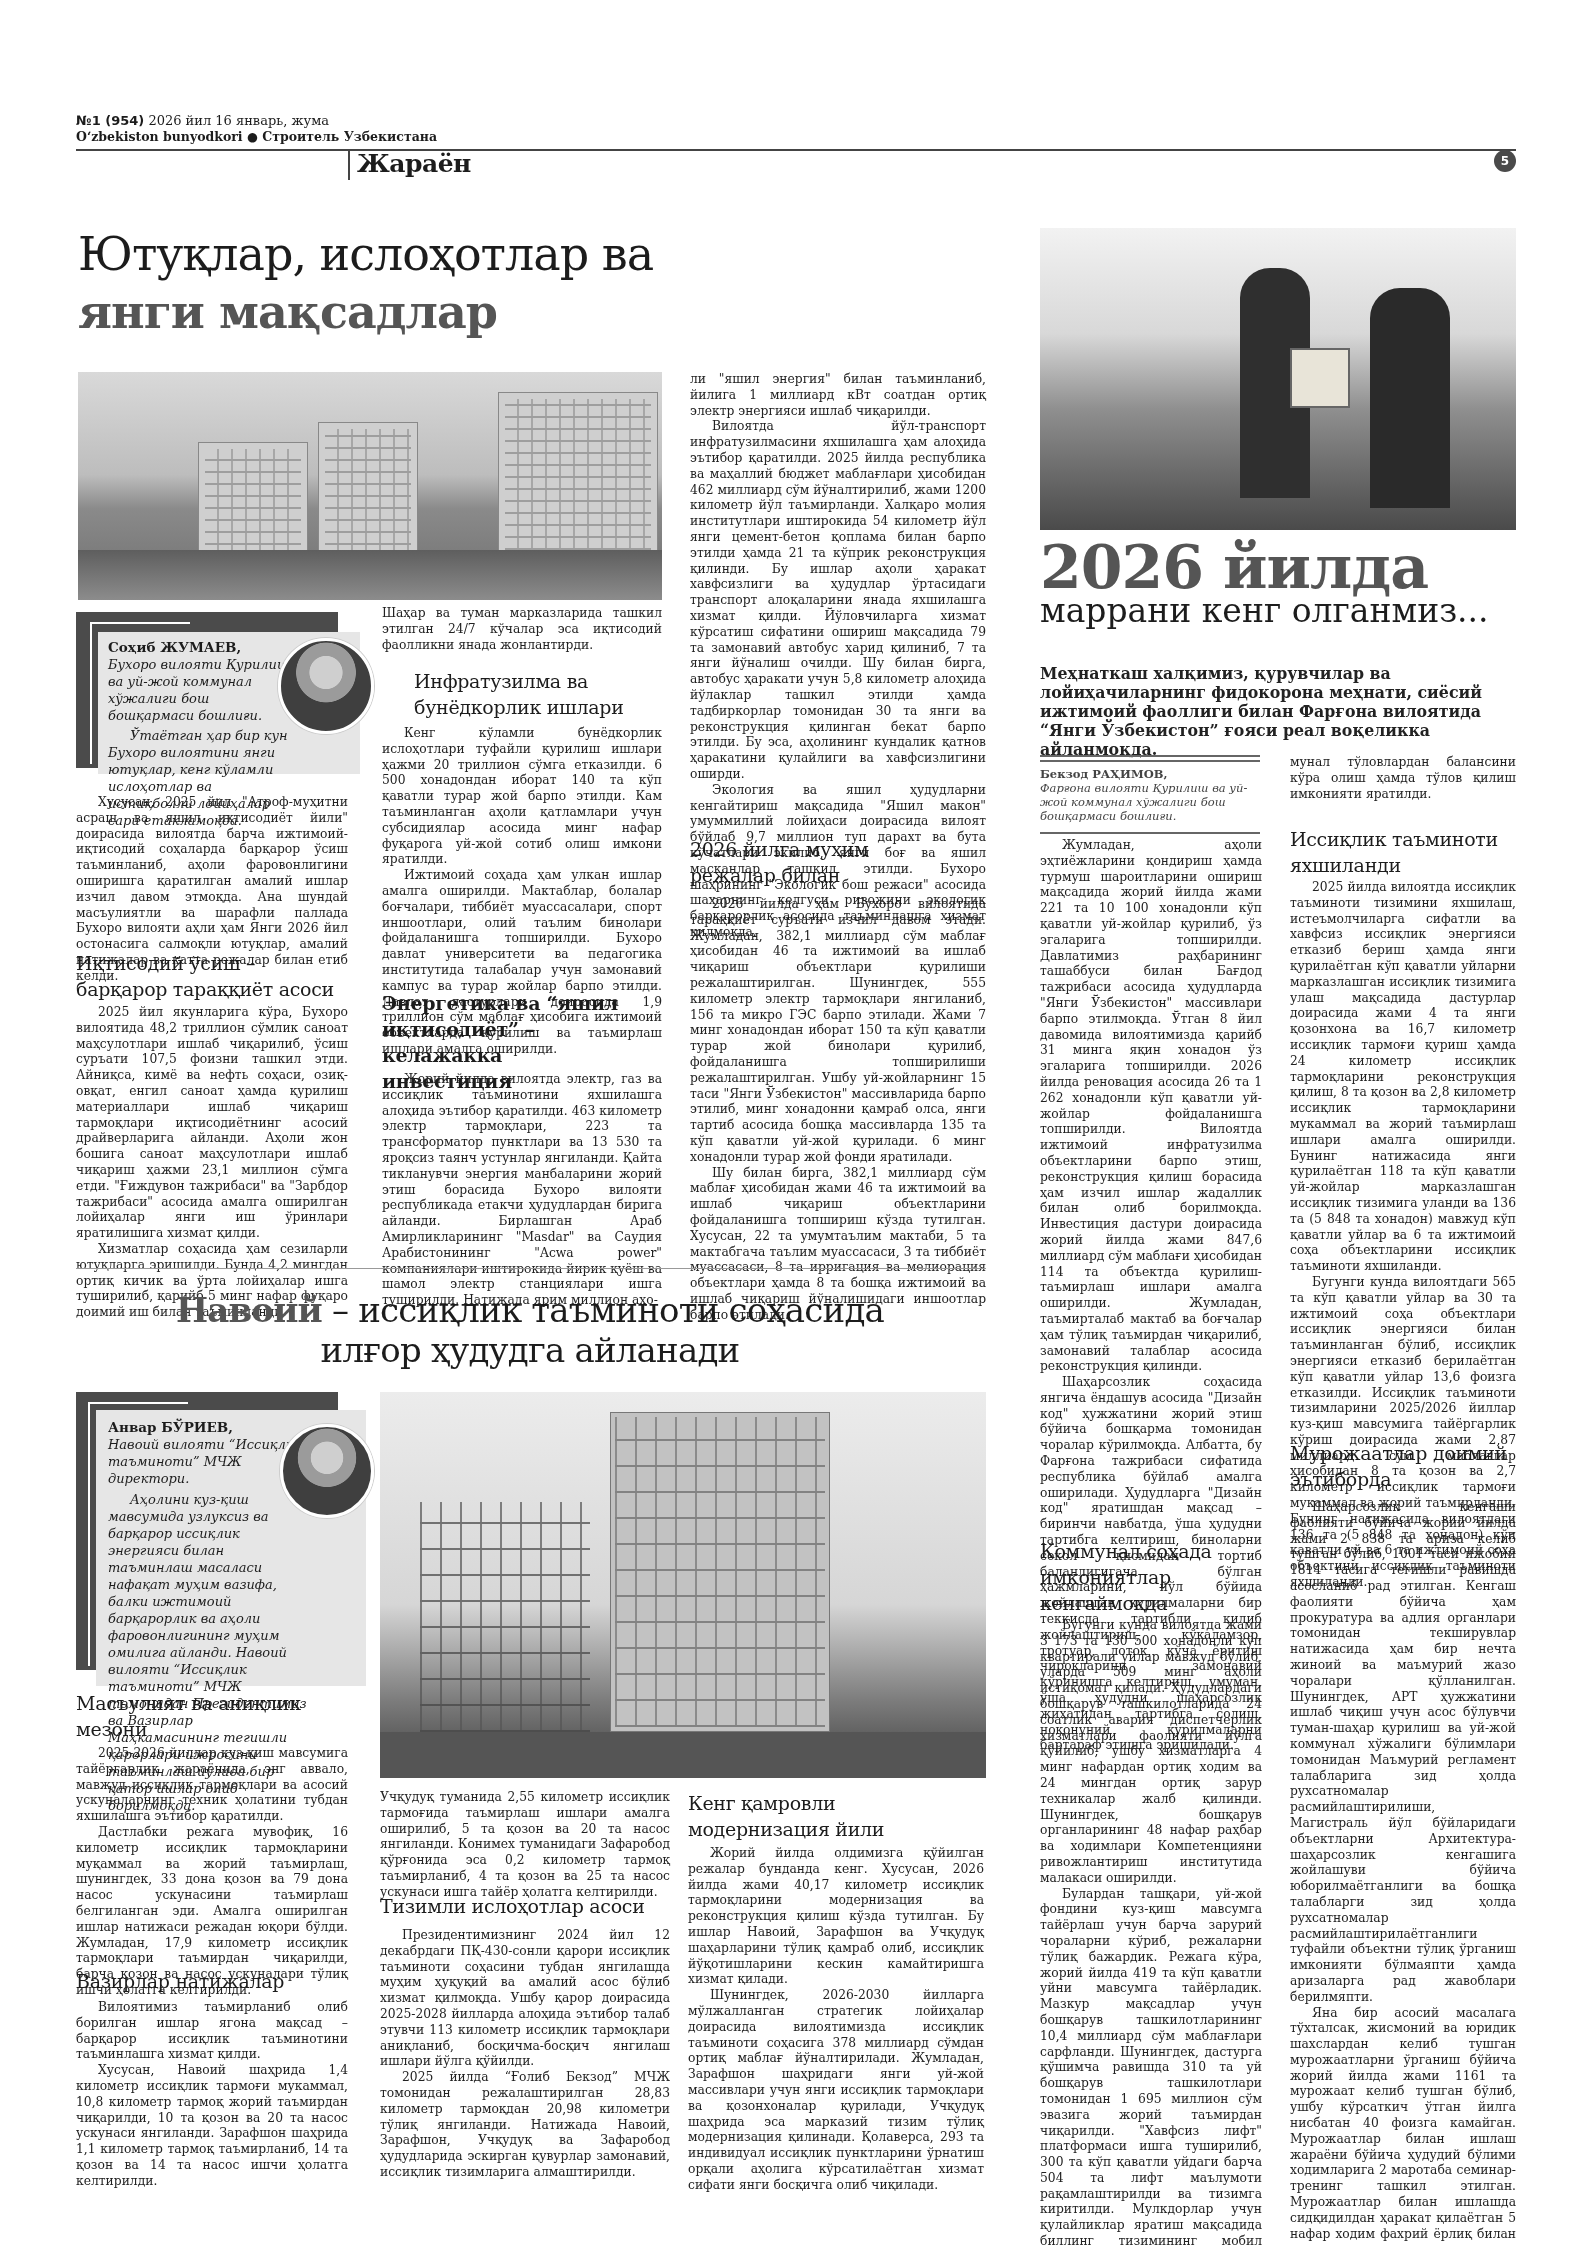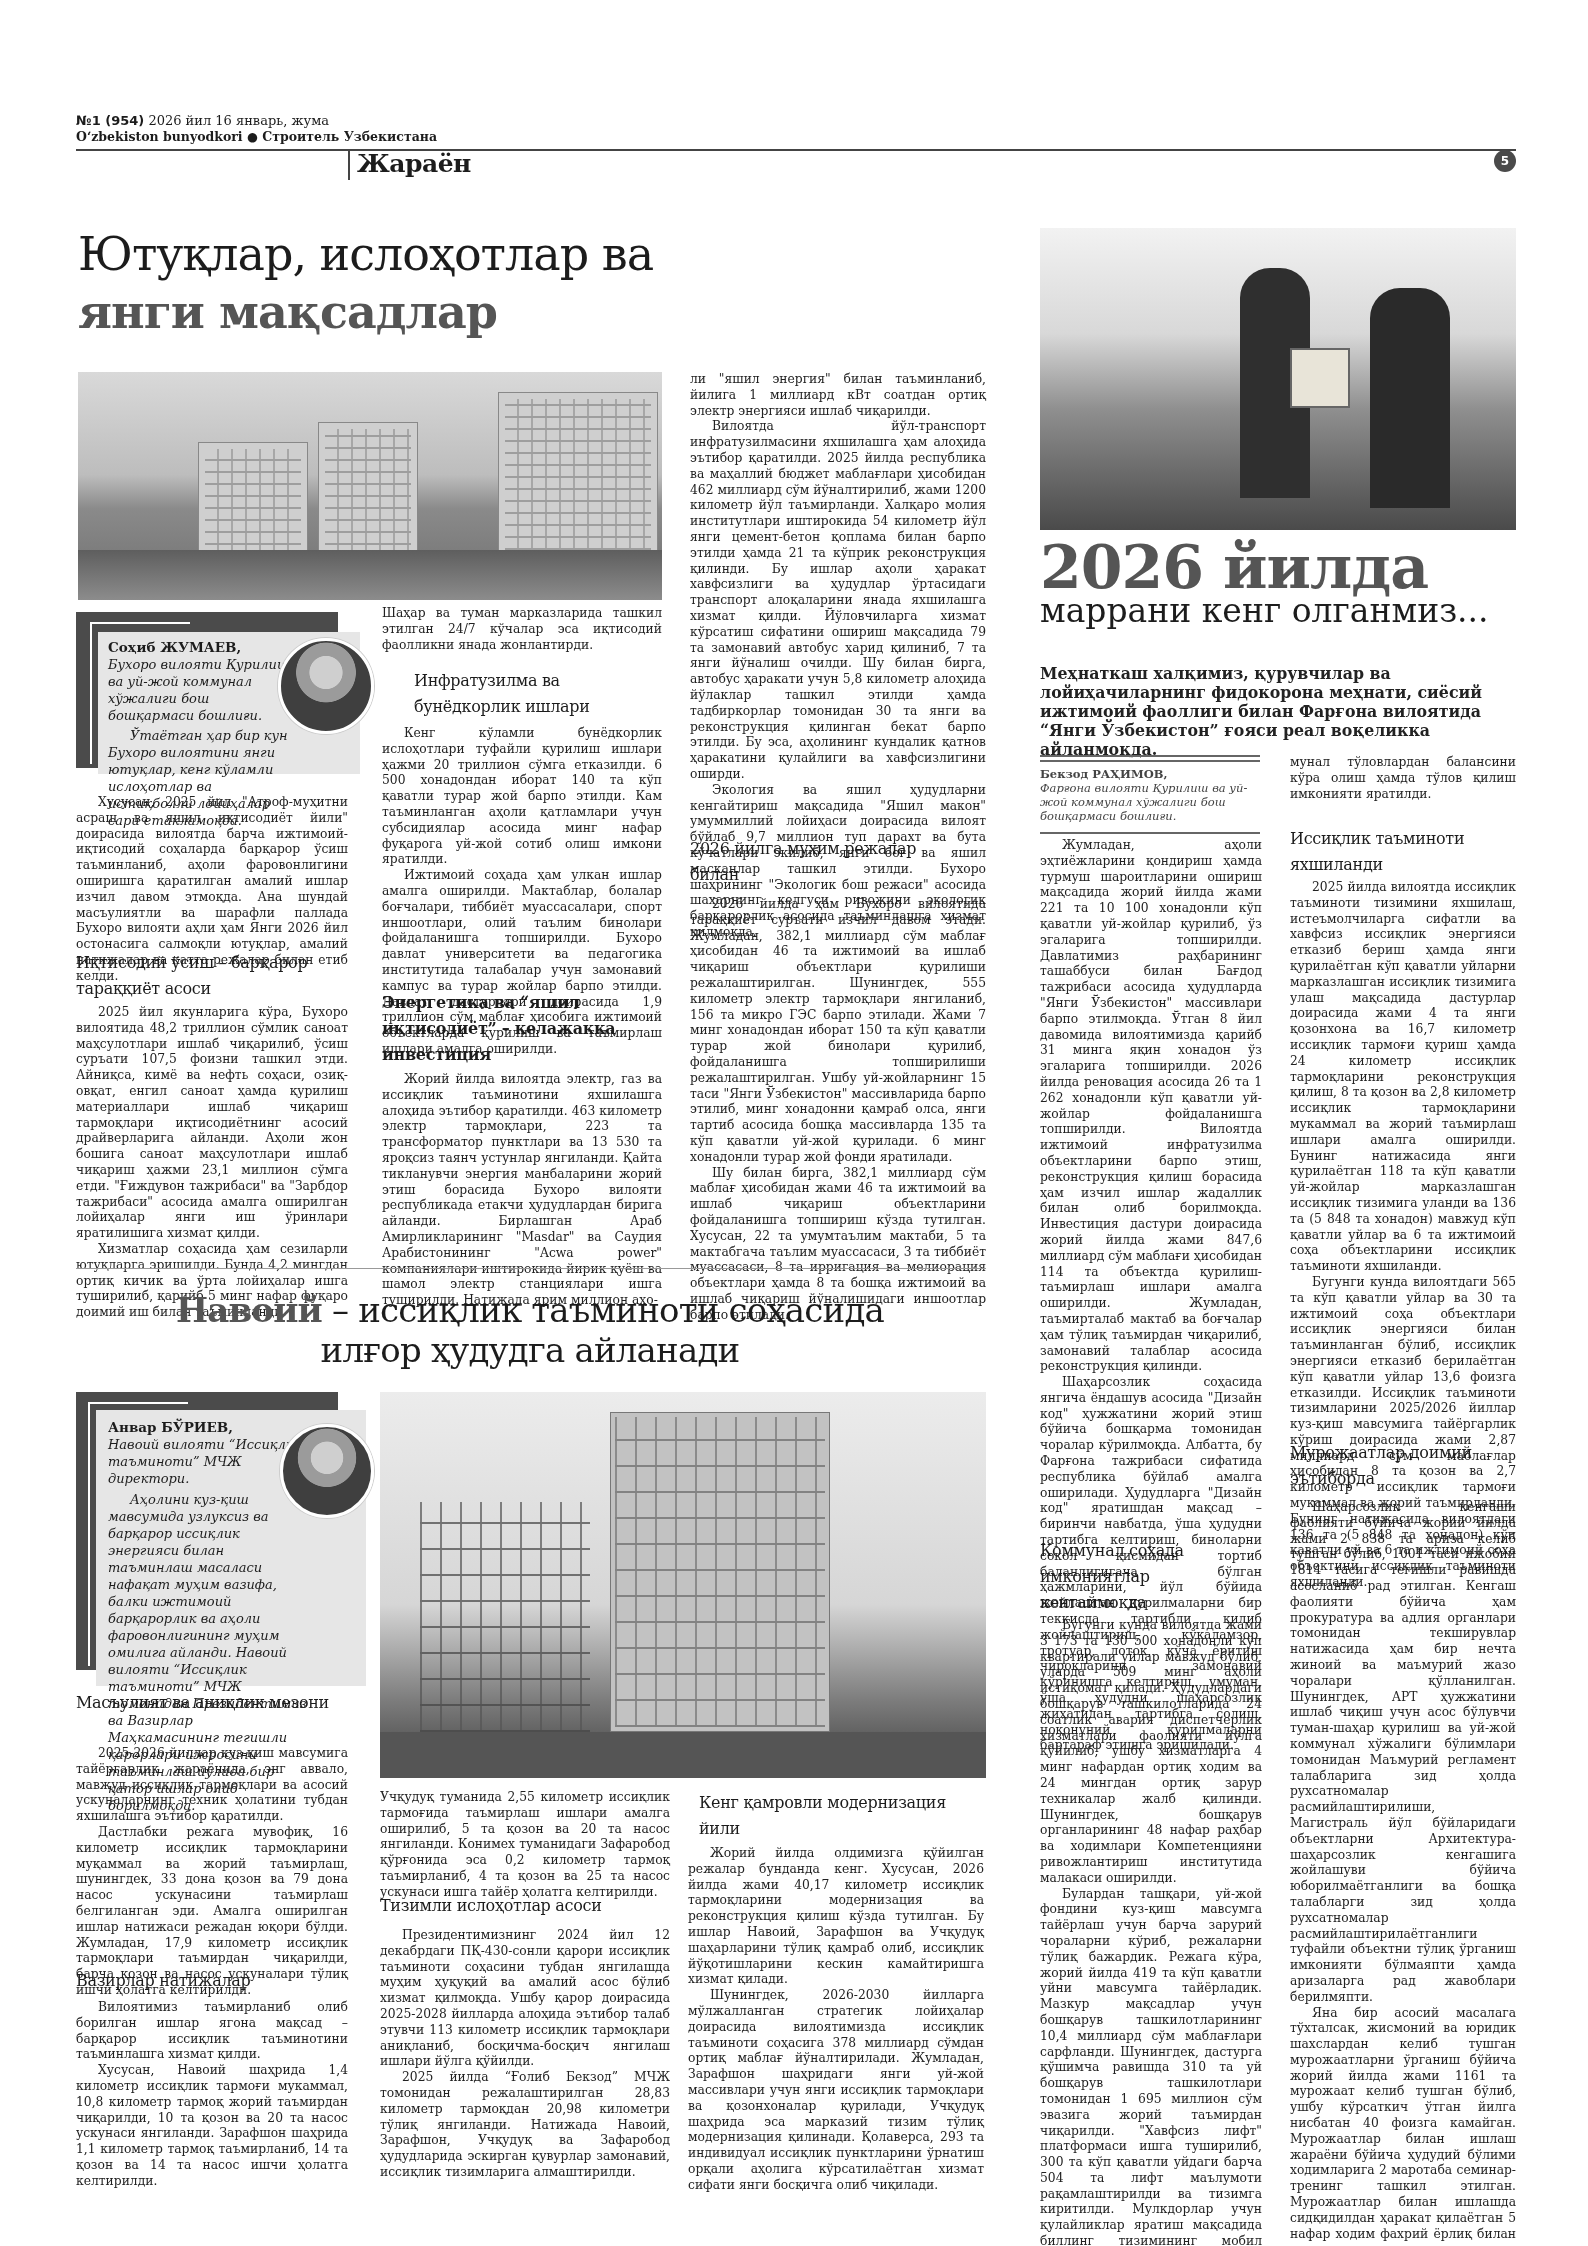--- a/index.html
+++ b/index.html
@@ -19,21 +19,21 @@
   .bld::before{content:"";position:absolute;inset:6px;background:repeating-linear-gradient(0deg,transparent 0 10px,#777 10px 12px),repeating-linear-gradient(90deg,transparent 0 12px,#888 12px 14px);opacity:.55}
   .quote-back{background:#4b4b4b}
   .quote-box{background:#e6e6e6}
   .quote-line{background:#fff}
   .qname{font-weight:bold;font-size:13.5px;line-height:18px}
   .qrole{font-style:italic;font-size:13px;line-height:17px}
   .qtext{font-style:italic;font-size:13px;line-height:17px;text-indent:22px}
   .avatar{border-radius:50%;background:radial-gradient(circle at 50% 35%,#cfcfcf 0 22%,#9b9b9b 23% 40%,#3f3f3f 41% 100%);border:3px solid #fff;box-shadow:0 0 0 1px #ccc}
   .body{font-size:12.3px;line-height:15.8px;text-align:justify;hyphens:manual;color:#222}
   .body p{text-indent:22px}
-  .sub{font-size:16px;line-height:26px;color:#1c1c1c;letter-spacing:-0.3px}
+  .sub{font-size:19px;line-height:26px;color:#1c1c1c;letter-spacing:-0.3px}
   .right-photo{left:1040px;top:228px;width:476px;height:302px;background:linear-gradient(180deg,#f2f2f2 0%,#d8d8d8 35%,#8f8f8f 60%,#4a4a4a 100%)}
   .t2a{left:1040px;top:540px;font-size:60px;line-height:54px;color:#555;font-weight:bold;letter-spacing:-1px}
   .t2b{left:1040px;top:592px;font-size:33px;line-height:38px;color:#1c1c1c}
   .lead{left:1040px;top:664px;width:450px;font-size:15.8px;line-height:19px;font-weight:bold;color:#222}
   .byline-rule{height:1.5px;background:#666}
   .bname{font-weight:bold;font-size:11.5px;line-height:14px;color:#444}
   .brole{font-style:italic;font-size:11.5px;line-height:14px;color:#444}
   .t3{left:90px;top:1290px;width:880px;text-align:center;font-size:34px;line-height:40px;font-family:"DejaVu Serif",serif;letter-spacing:-0.8px}
   .t3 .g{color:#555;font-weight:bold}
   .sep{left:76px;top:1268px;width:910px;height:1px;background:#999}
@@ -183,17 +183,17 @@
 
 <div class="abs body" style="left:380px;top:1790px;width:290px;">
     <p style="text-indent:0">Учқудуқ туманида 2,55 километр иссиқлик тармоғида таъмирлаш ишлари амалга оширилиб, 5 та қозон ва 20 та насос янгиланди. Конимех туманидаги Зафаробод қўрғонида эса 0,2 километр тармоқ таъмирланиб, 4 та қозон ва 25 та насос ускунаси ишга тайёр ҳолатга келтирилди.</p>
   </div>
 <div class="abs sub" style="left:380px;top:1893px;width:290px;">Тизимли ислоҳотлар асоси</div>
 <div class="abs body" style="left:380px;top:1928px;width:290px;">
   <p>Президентимизнинг 2024 йил 12 декабрдаги ПҚ-430-сонли қарори иссиқлик таъминоти соҳасини тубдан янгилашда муҳим ҳуқуқий ва амалий асос бўлиб хизмат қилмоқда. Ушбу қарор доирасида 2025-2028 йилларда алоҳида эътибор талаб этувчи 113 километр иссиқлик тармоқлари аниқланиб, босқичма-босқич янгилаш ишлари йўлга қўйилди.</p>
   <p>2025 йилда “Ғолиб Бекзод” МЧЖ томонидан режалаштирилган 28,83 километр тармоқдан 20,98 километри тўлиқ янгиланди. Натижада Навоий, Зарафшон, Учқудуқ ва Зафаробод ҳудудларида эскирган қувурлар замонавий, иссиқлик тизимларига алмаштирилди.</p>
 </div>
 
-<div class="abs sub" style="left:688px;top:1790px;width:280px;margin-left:11px;">Кенг қамровли модернизация йили</div>
+<div class="abs sub" style="left:688px;top:1790px;width:280px;">Кенг қамровли модернизация йили</div>
 <div class="abs body" style="left:688px;top:1846px;width:296px;">
   <p>Жорий йилда олдимизга қўйилган режалар бунданда кенг. Хусусан, 2026 йилда жами 40,17 километр иссиқлик тармоқларини модернизация ва реконструкция қилиш кўзда тутилган. Бу ишлар Навоий, Зарафшон ва Учқудуқ шаҳарларини тўлиқ қамраб олиб, иссиқлик йўқотишларини кескин камайтиришга хизмат қилади.</p>
   <p>Шунингдек, 2026-2030 йилларга мўлжалланган стратегик лойиҳалар доирасида вилоятимизда иссиқлик таъминоти соҳасига 378 миллиард сўмдан ортиқ маблағ йўналтирилади. Жумладан, Зарафшон шаҳридаги янги уй-жой массивлари учун янги иссиқлик тармоқлари ва қозонхоналар қурилади, Учқудуқ шаҳрида эса марказий тизим тўлиқ модернизация қилинади. Қолаверса, 293 та индивидуал иссиқлик пунктларини ўрнатиш орқали аҳолига кўрсатилаётган хизмат сифати янги босқичга олиб чиқилади.</p>
 </div>
 
 </body></html>

